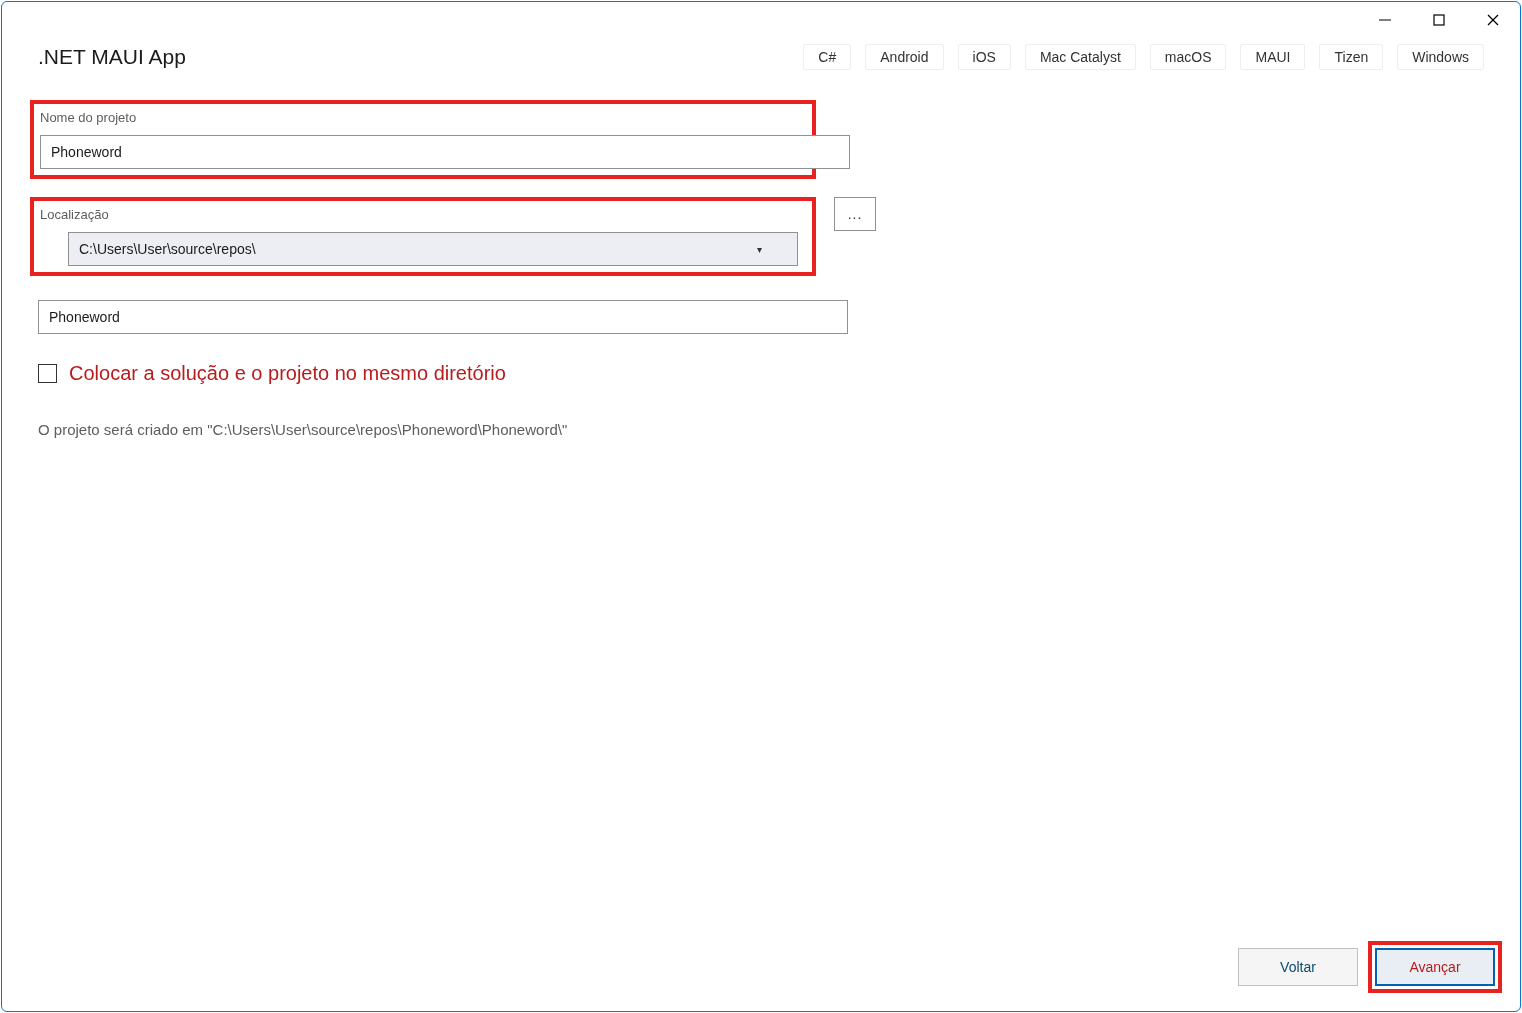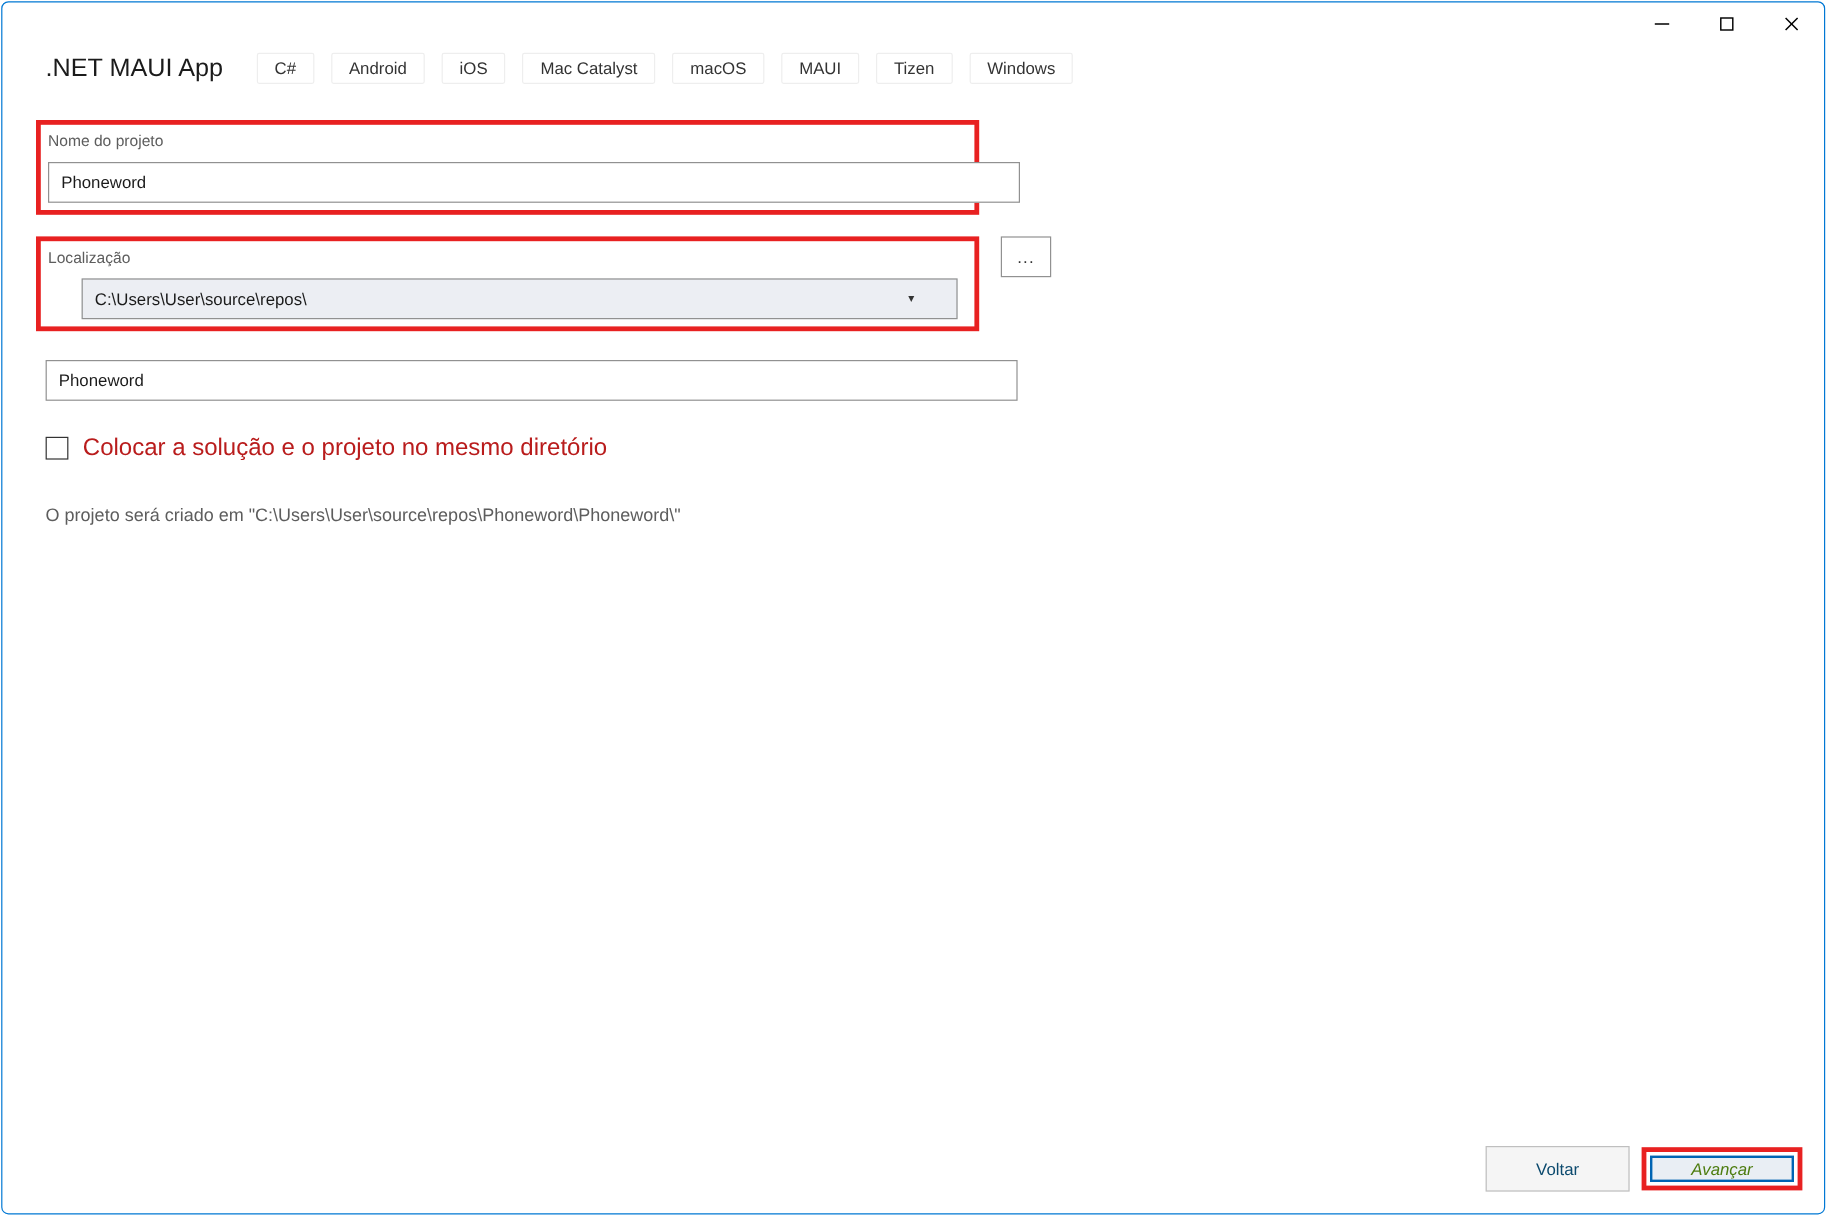--- a/index.html
+++ b/index.html
@@ -53,20 +53,21 @@
       font-size: 30px;
       font-weight: 400;
       color: #1b1b1b;
       margin-bottom: 42px;
     }
     .template-row {
       display: flex;
       align-items: center;
       gap: 20px;
       margin-bottom: 30px;
+      justify-content: space-between;
     }
     .template-name {
       font-size: 21px;
       font-weight: 400;
       color: #1b1b1b;
       margin-right: 8px;
     }
     .tag-list {
       display: flex;
       gap: 14px;
@@ -201,28 +202,27 @@
       cursor: pointer;
       font-family: inherit;
     }
     .btn-primary-wrap {
       border: 4px solid #e82121;
       padding: 3px 3px;
       display: inline-block;
     }
     .btn-primary {
       width: 120px;
-      height: 22px;
+      height: 38px;
       border: 2px solid #0064b3;
       background: #e9eef4;
       font-size: 14px;
-      color: #4d7c0f;
+      color: #b91c1c;
       cursor: pointer;
       font-family: inherit;
-      font-style: italic;
     }
     .solution-group {
       margin-top: 24px;
     }
   </style>
 </head>
 <body>
 
 <div class="outer-border">
 

